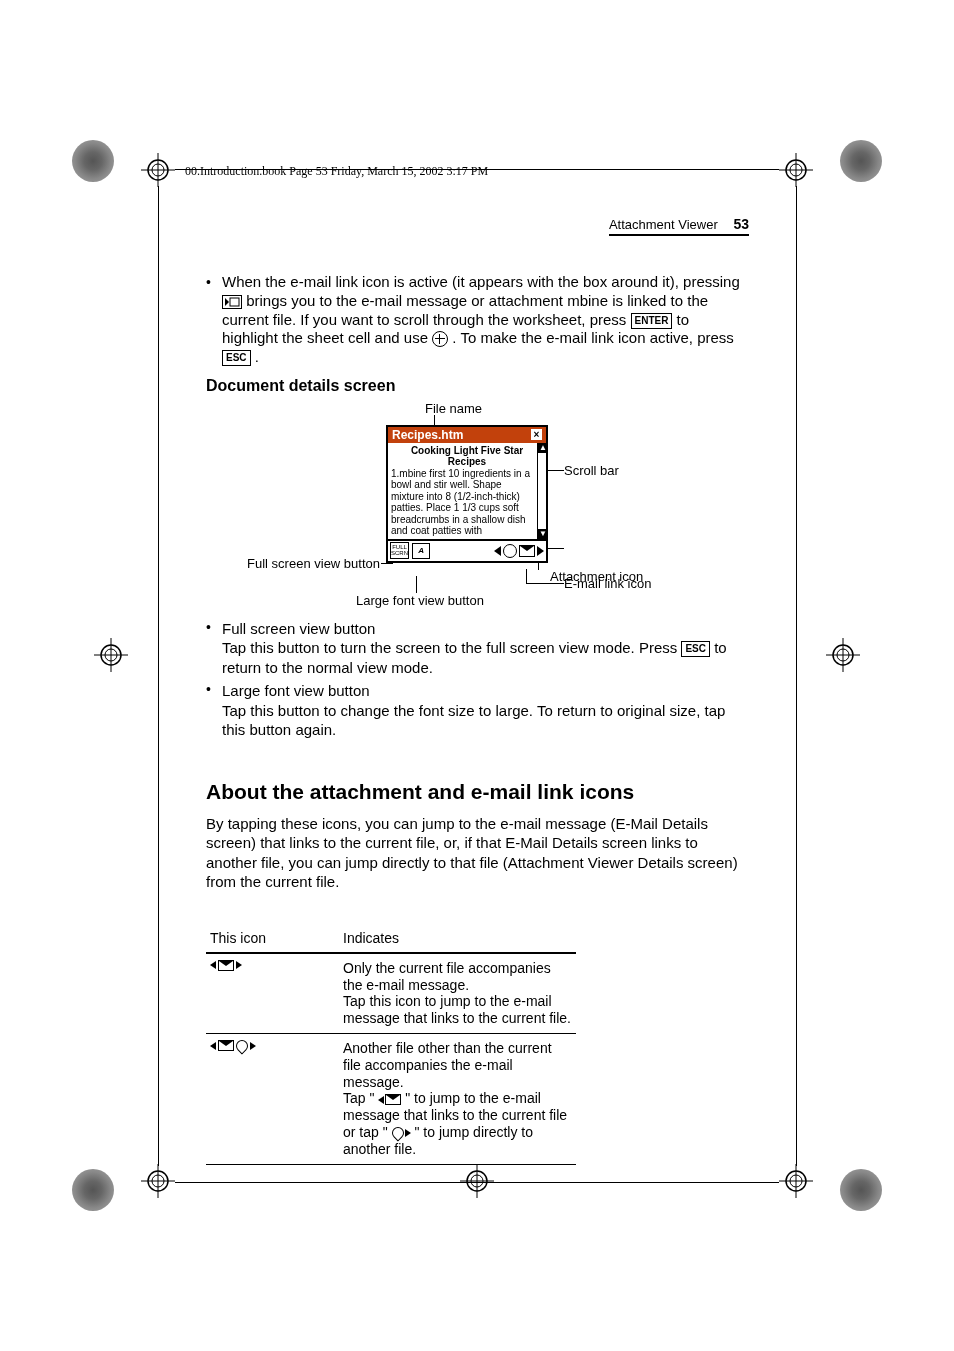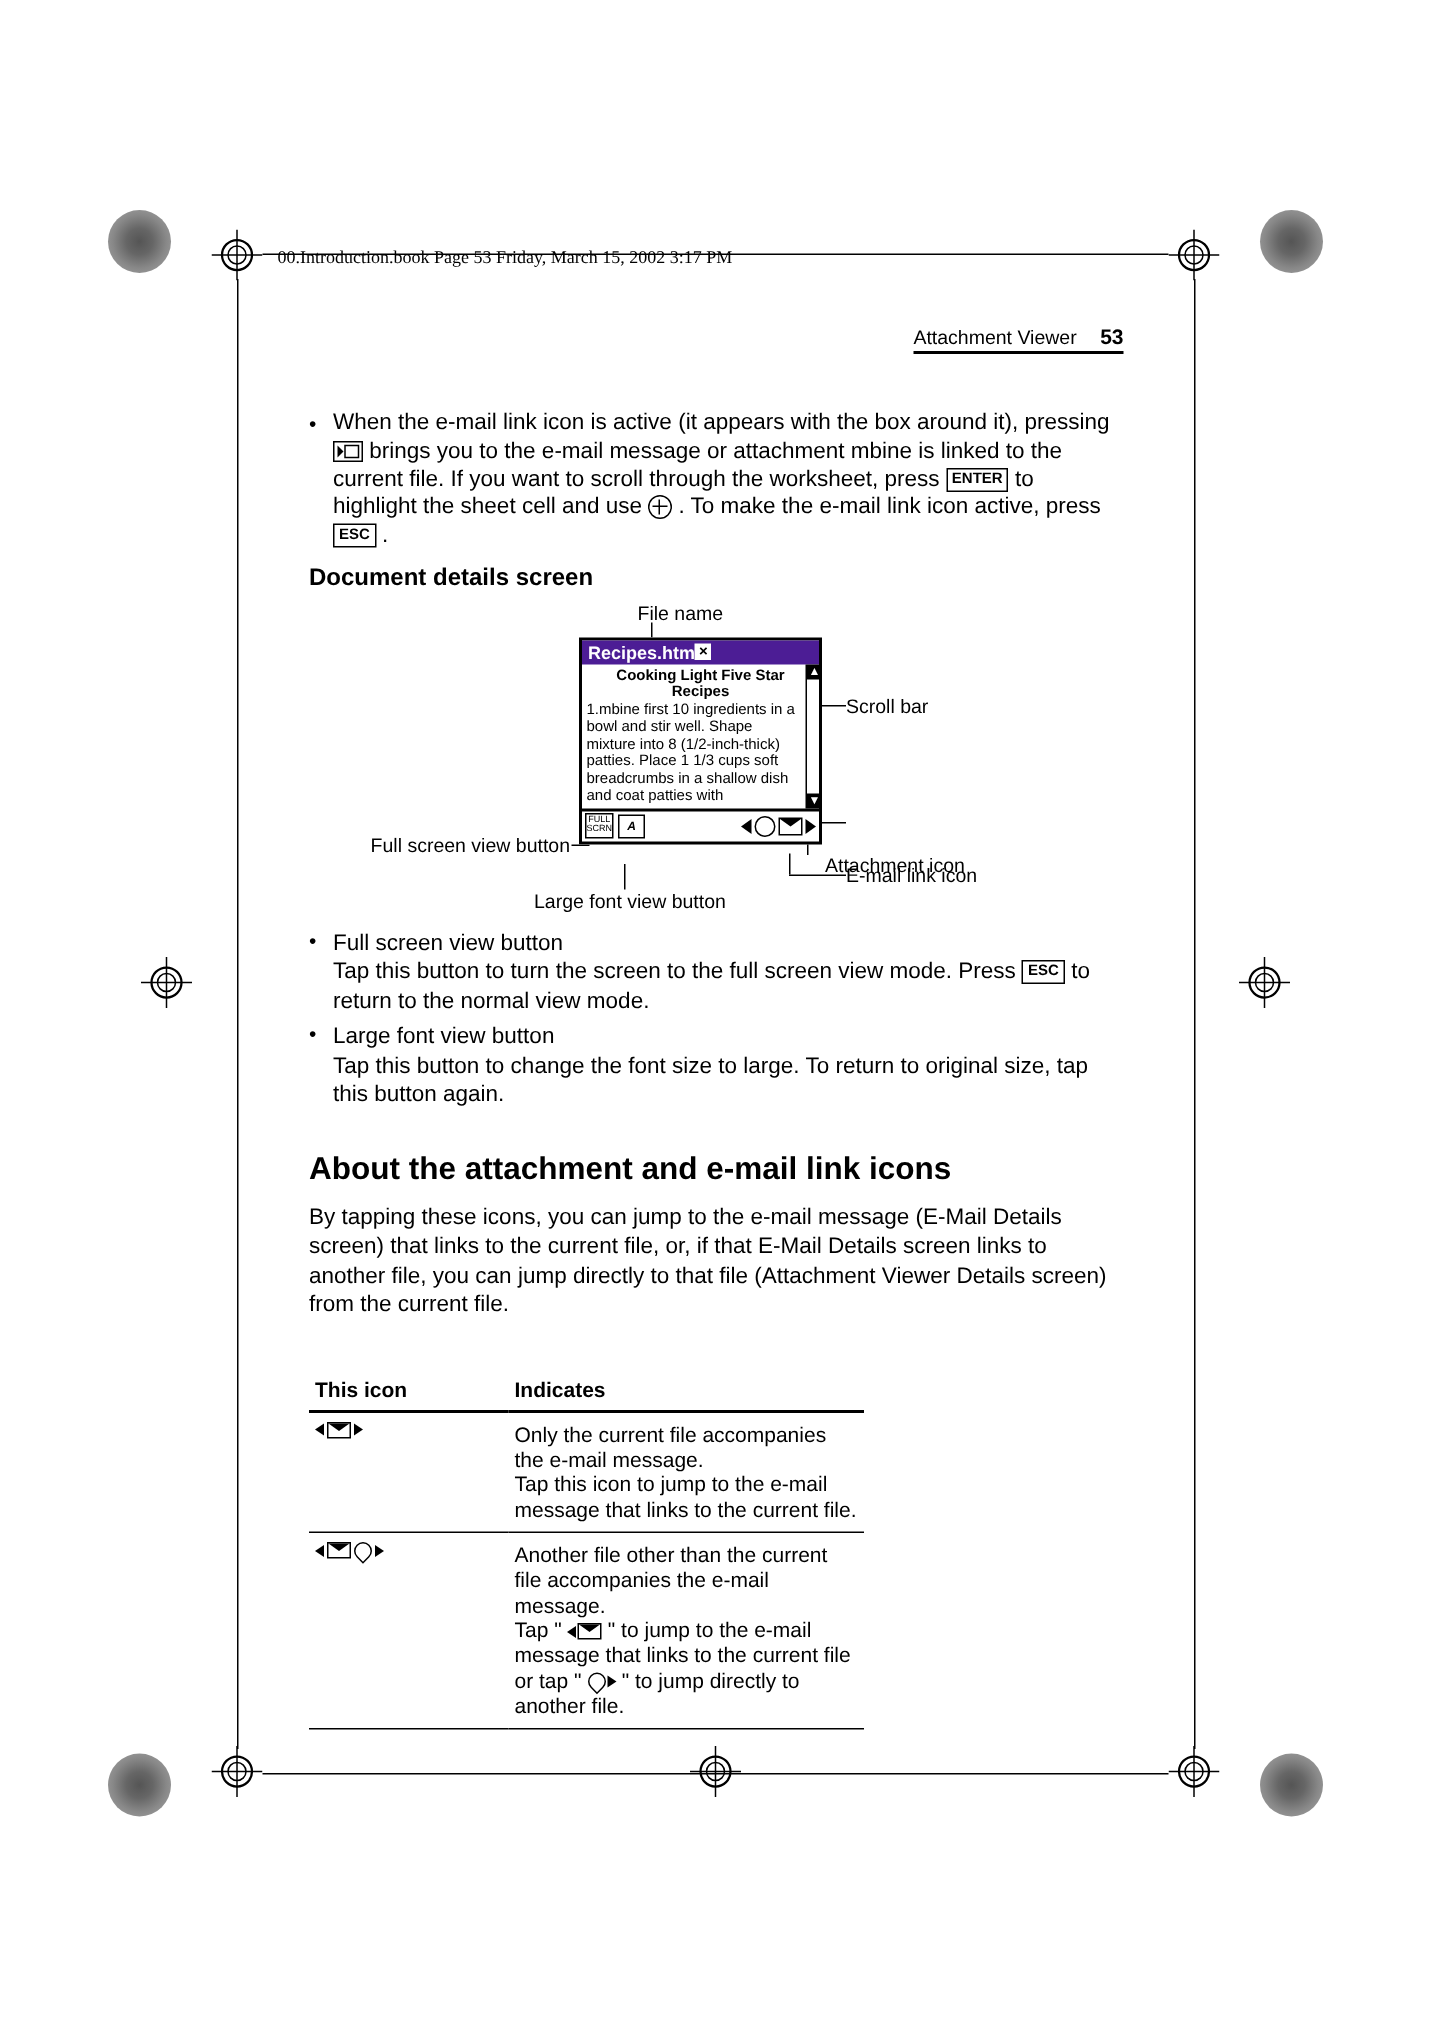--- a/index.html
+++ b/index.html
@@ -131,21 +131,21 @@
   .nav-inline::before{left:6px;top:2px;width:1px;height:10px;}
   .nav-inline::after{top:6px;left:2px;height:1px;width:10px;}
   h3.subhead {
     font-size: 16px;
     font-weight: bold;
     margin: 10px 0 6px 0;
   }
   h2.section {
     font-size: 21px;
     font-weight: bold;
-    margin: 28px 0 10px 0;
+    margin: 40px 0 10px 0;
   }
   .diagram {
     position: relative;
     width: 542px;
     height: 210px;
     margin: 4px 0 8px 0;
   }
   .diagram .label {
     position: absolute;
     font-size: 13px;
@@ -157,26 +157,27 @@
   }
   .screen-box {
     position: absolute;
     left: 180px;
     top: 24px;
     width: 158px;
     border: 2px solid #000;
     background: #fff;
   }
   .screen-title {
-    background: #4c1d95;
+    background: #c2410c;
     color: #fff;
     font-weight: bold;
     font-size: 12px;
     padding: 1px 4px;
     display:flex;
+    justify-content:space-between;
     align-items:center;
   }
   .screen-title .x {
     background:#fff;
     color:#000;
     width:11px;height:11px;
     font-size:10px;
     text-align:center;
     line-height:11px;
     font-weight:bold;
@@ -267,21 +268,21 @@
     line-height: 1.3;
     margin: 0 0 32px 0;
   }
   table.icon-table {
     border-collapse: collapse;
     width: 370px;
     font-size: 14px;
   }
   table.icon-table th {
     text-align: left;
-    font-weight: bold;
+    font-weight: normal;
     border-bottom: 2px solid #000;
     padding: 6px 4px;
   }
   table.icon-table td {
     border-bottom: 1px solid #000;
     padding: 6px 4px;
     vertical-align: top;
     line-height: 1.2;
   }
   .tbl-icon {

